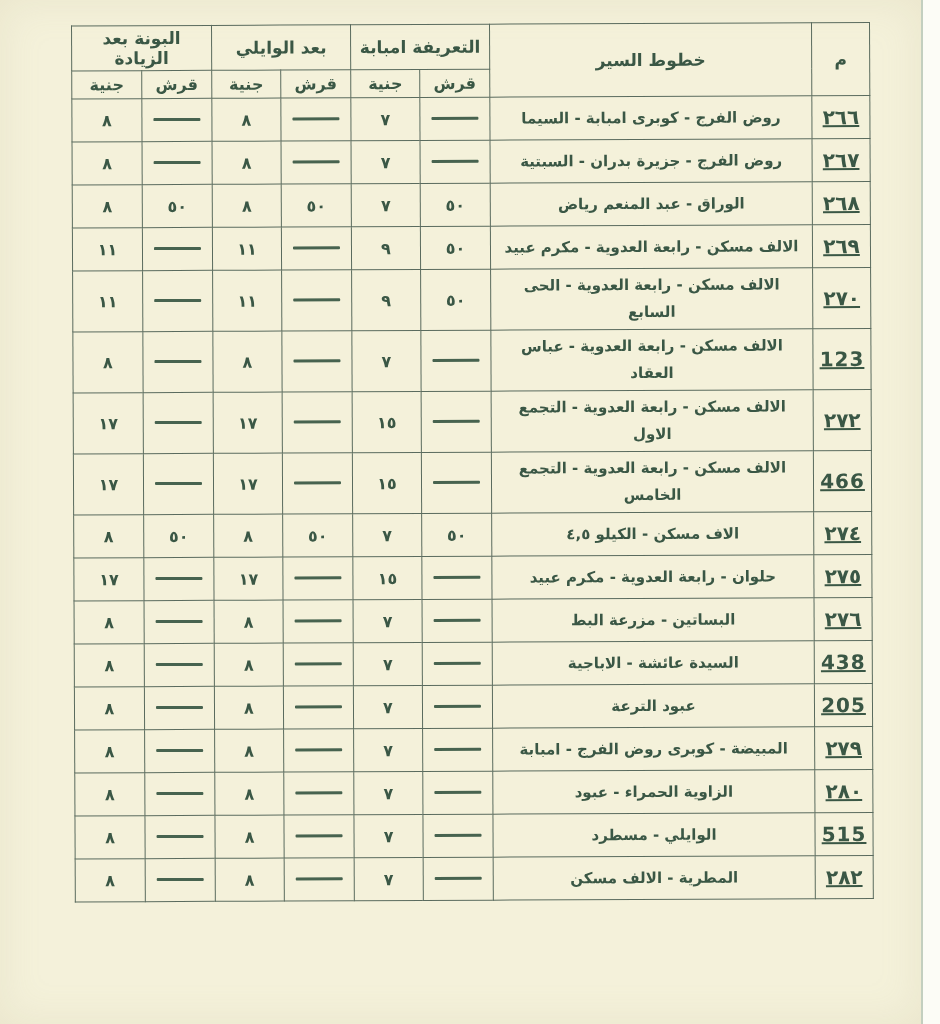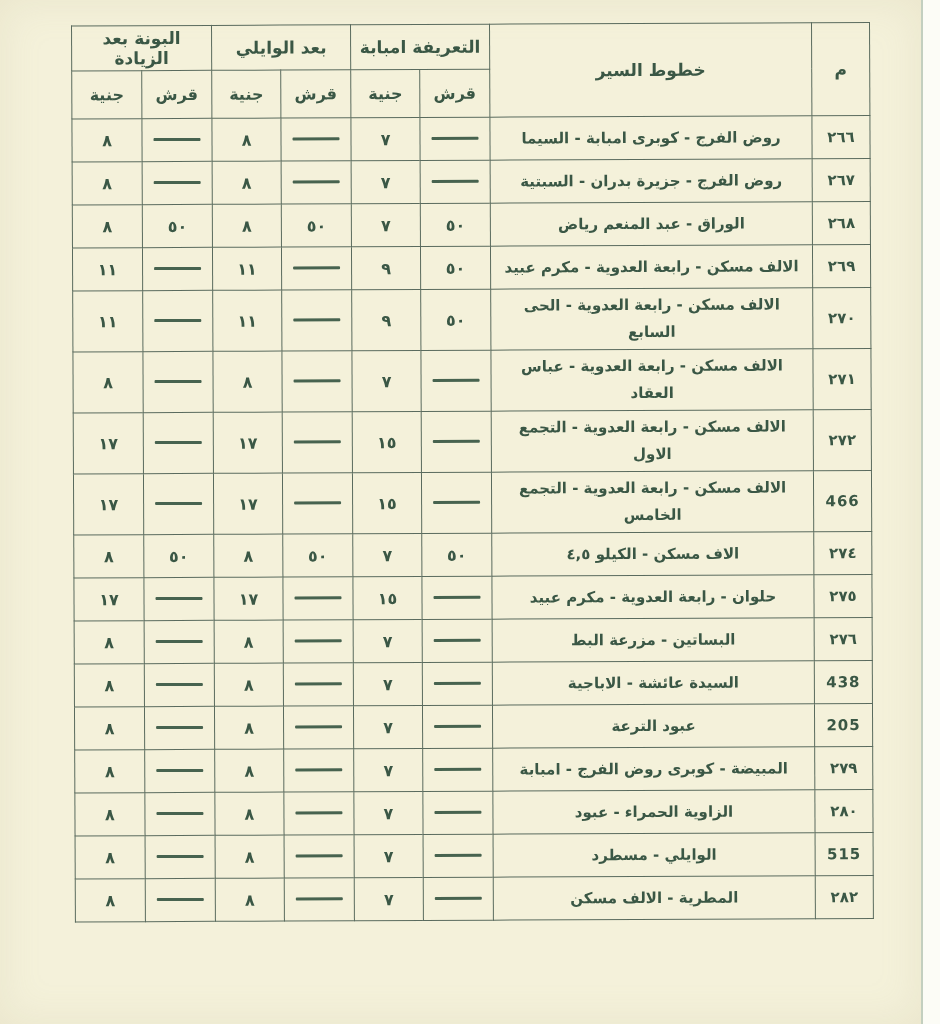--- a/index.html
+++ b/index.html
@@ -35,23 +35,23 @@
     color:var(--ink);
   }
   th,td{
     border:1.7px solid var(--border);
     text-align:center;vertical-align:middle;
     padding:2px 4px;
     overflow:hidden;
   }
   thead th{font-weight:bold;font-size:17px;}
   thead tr.group-row th{height:44px;}
-  thead tr.sub-row th{height:48px;font-size:16px;margin-top:10px;}
+  thead tr.sub-row th{height:28px;font-size:16px;margin-top:10px;}
   td{height:43px;font-size:16px;font-weight:bold;}
-  td.serial{font-size:15px;letter-spacing:1px;}
+  td.serial{font-size:20px;letter-spacing:1px;text-decoration:underline;}
   td.route{
     font-size:15px;
     white-space:pre-line;
     line-height:1.8;
     padding:3px 10px;
   }
   span.dash{
     display:inline-block;width:47px;height:3px;
     background:var(--dash);border-radius:1px;vertical-align:middle;
     margin-bottom:3px;
@@ -135,21 +135,21 @@
             <td class="serial">٢٧٠</td>
             <td class="route">الالف مسكن - رابعة العدوية - الحى السابع</td>
             <td class="num">٥٠</td>
             <td class="num">٩</td>
             <td class="num"><span class="dash"></span></td>
             <td class="num">١١</td>
             <td class="num"><span class="dash"></span></td>
             <td class="num">١١</td>
           </tr>
           <tr>
-            <td class="serial">٢٧١</td>
+            <td class="serial">123</td>
             <td class="route">الالف مسكن - رابعة العدوية - عباس العقاد</td>
             <td class="num"><span class="dash"></span></td>
             <td class="num">٧</td>
             <td class="num"><span class="dash"></span></td>
             <td class="num">٨</td>
             <td class="num"><span class="dash"></span></td>
             <td class="num">٨</td>
           </tr>
           <tr>
             <td class="serial">٢٧٢</td>

